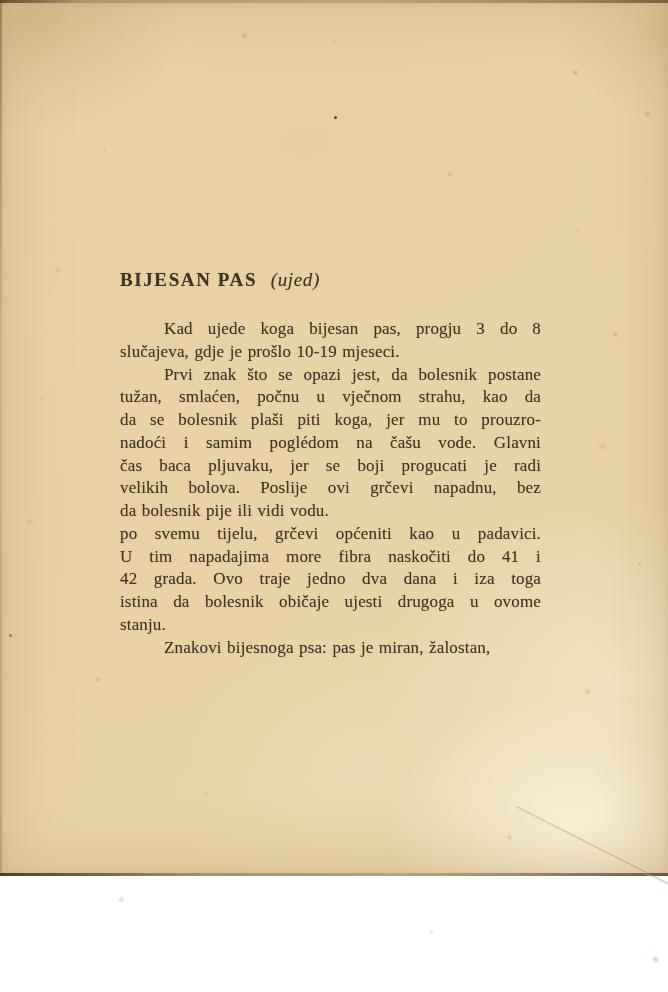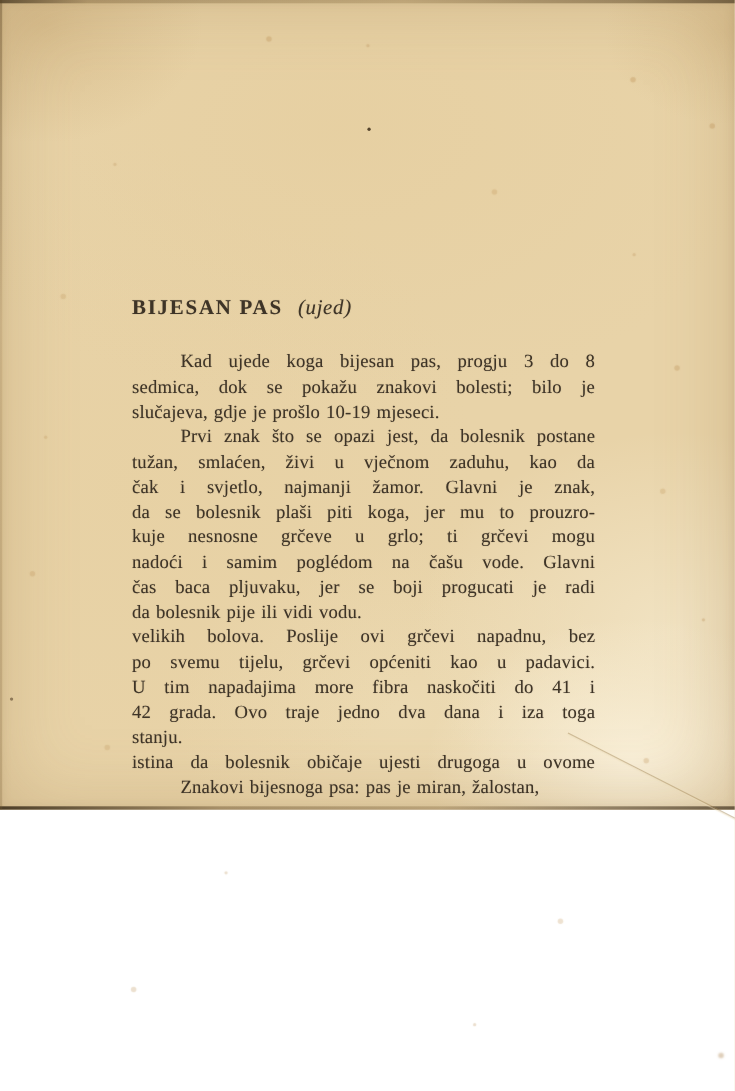--- a/index.html
+++ b/index.html
@@ -6,21 +6,21 @@
     margin: 0;
     padding: 0;
     width: 668px;
     height: 992px;
     overflow: hidden;
     font-family: "Liberation Serif", serif;
   }
   .page {
     position: relative;
     width: 668px;
-    height: 736px;
+    height: 876px;
     background:
       radial-gradient(260px 180px at 86% 94%, rgba(250,241,219,0.95), rgba(250,241,219,0) 72%),
       radial-gradient(340px 260px at 92% 78%, rgba(246,235,208,0.65), rgba(246,235,208,0) 70%),
       radial-gradient(200px 150px at 6% 3%, rgba(201,170,118,0.45), rgba(201,170,118,0) 72%),
       radial-gradient(160px 120px at 99% 4%, rgba(208,178,126,0.40), rgba(208,178,126,0) 70%),
       radial-gradient(520px 340px at 46% 16%, rgba(228,203,153,0.40), rgba(228,203,153,0) 75%),
       radial-gradient(420px 420px at 18% 60%, rgba(230,206,157,0.35), rgba(230,206,157,0) 75%),
       radial-gradient(300px 220px at 55% 88%, rgba(240,225,189,0.45), rgba(240,225,189,0) 70%),
       #e8d3a8;
     box-shadow:
@@ -127,42 +127,39 @@
 
   <div class="content">
 
     <h1 class="heading">
       <span class="title">BIJESAN PAS</span>
       <span class="annotation">(ujed)</span>
     </h1>
 
     <div class="para">
       <div class="ln first">Kad ujede koga bijesan pas, progju 3 do 8</div>
-      <div class="ln">sedmica, dok se pokažu znakovi bolesti; bilo je</div>
       <div class="ln last">slučajeva, gdje je prošlo 10-19 mjeseci.</div>
     </div>
 
     <div class="para">
       <div class="ln first">Prvi znak što se opazi jest, da bolesnik postane</div>
-      <div class="ln">tužan, smlaćen, živi u vječnom zaduhu, kao da</div>
-      <div class="ln">čak i svjetlo, najmanji žamor. Glavni je znak,</div>
+      <div class="ln">tužan, smlaćen, počnu u vječnom strahu, kao da</div>
       <div class="ln">da se bolesnik plaši piti koga, jer mu to prouzro-</div>
-      <div class="ln">kuje nesnosne grčeve u grlo; ti grčevi mogu</div>
       <div class="ln">nadoći i samim poglédom na čašu vode. Glavni</div>
       <div class="ln">čas baca pljuvaku, jer se boji progucati je radi</div>
+      <div class="ln">velikih bolova. Poslije ovi grčevi napadnu, bez</div>
       <div class="ln last">da bolesnik pije ili vidi vodu.</div>
-      <div class="ln">velikih bolova. Poslije ovi grčevi napadnu, bez</div>
     </div>
 
     <div class="para">
       <div class="ln">po svemu tijelu, grčevi općeniti kao u padavici.</div>
       <div class="ln">U tim napadajima more fibra naskočiti do 41 i</div>
       <div class="ln">42 grada. Ovo traje jedno dva dana i iza toga</div>
+      <div class="ln">istina da bolesnik običaje ujesti drugoga u ovome</div>
       <div class="ln last">stanju.</div>
-      <div class="ln">istina da bolesnik običaje ujesti drugoga u ovome</div>
     </div>
 
     <div class="para">
       <div class="ln first last">Znakovi bijesnoga psa: pas je miran, žalostan,</div>
     </div>
 
   </div>
 
   <div class="edge-top"></div>
   <div class="edge-bottom"></div>

